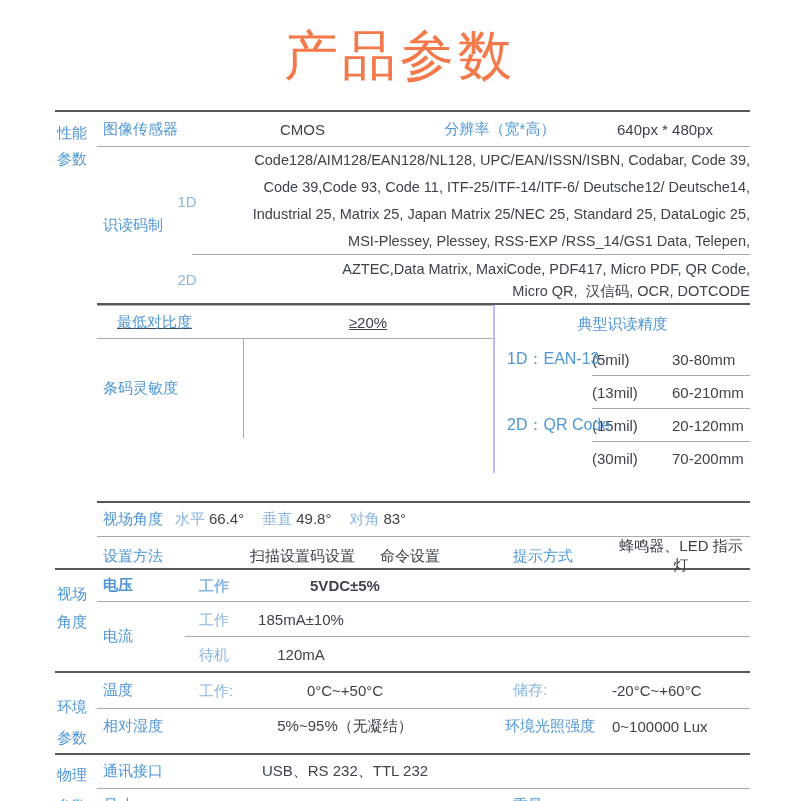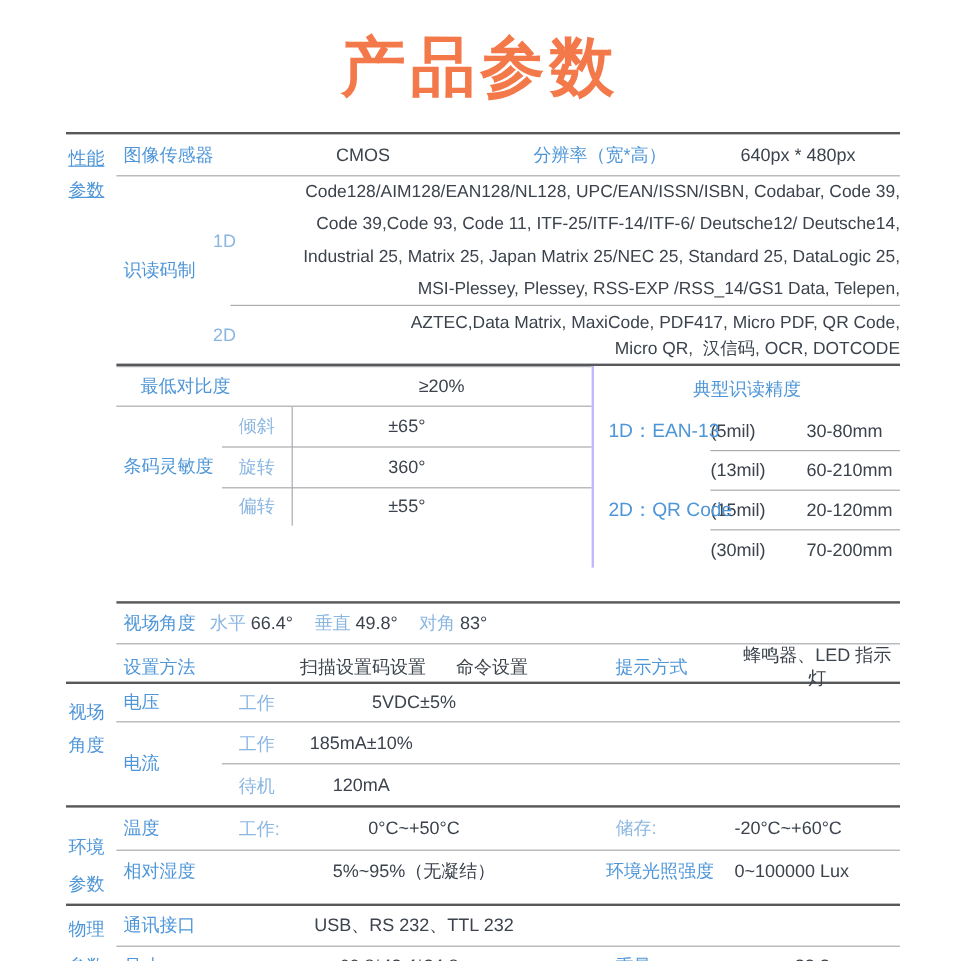--- a/index.html
+++ b/index.html
@@ -3,32 +3,32 @@
 <meta charset="utf-8">
 <style>
   * { margin:0; padding:0; box-sizing:border-box; }
   html,body { background:#ffffff; }
   .page {
     position:relative; width:800px; height:801px; background:#fff;
     font-family:"Liberation Sans", sans-serif; color:#3c434c; overflow:hidden;
   }
   .title {
     position:absolute; top:20px; left:0; width:100%;
-    text-align:center; font-size:54px; font-weight:bold;
+    text-align:center; font-size:54px; font-weight:normal;
     color:#f4794a; letter-spacing:4px;
   }
   .table {
     position:absolute; left:55px; top:110px; width:695px;
     border-top:2px solid #56585a; border-bottom:2px solid #56585a;
     font-size:15px;
   }
   .sec { display:flex; }
   .sec + .sec { border-top:2px solid #56585a; }
   .cat { flex:none; width:42px; padding-left:2px; color:#4e96d8; }
-  .cat-perf { padding-top:8px;  line-height:26px;text-decoration:underline; }
+  .cat-perf { padding-top:8px;  line-height:26px; }
   .cat-elec { padding-top:10px; line-height:28px; }
   .cat-env  { padding-top:18px;  line-height:31px; }
   .cat-phys { padding-top:4px;  line-height:31px; }
   .content { flex:1; min-width:0; }
 
   .blue  { color:#4e96d8; }
   .lblue { color:#8ab6e2; }
   .thin-top  { border-top:1px solid #a9abae; }
   .thick-top { border-top:2px solid #56585a; }
 
@@ -50,21 +50,21 @@
   .sym-row-2d .sym-lines { padding-top:3px; }
   .sym-row-2d .code-line { line-height:22px; }
 
   
   .prec { display:flex; height:170px; }
   .prec-left { flex:none; width:396px; }
   .p-row { display:grid; grid-template-columns:146px 1fr; align-items:center; }
   .p-row .lbl { padding-left:20px; }
   .p-row .c { text-align:center; }
   .p-row-1 { height:37px; }
-  .p-row-2 { height:33px; }
+  .p-row-2 { height:33px;text-decoration:underline; }
   .p-sens { height:100px; display:flex; position:relative; }
   .p-sens::before { content:""; position:absolute; left:146px; top:0; bottom:0; width:1px; background:#a9abae; }
   .sens-label { flex:none; width:88px; display:flex; align-items:center; padding-left:6px; }
   .sens-rows { flex:1; min-width:0; }
   .sens-row { height:33.33px; position:relative; display:flex; align-items:center; justify-content:center; }
   .sens-row + .sens-row { border-top:1px solid #a9abae; }
   .sens-sub { position:absolute; left:14px; }
   .prec-right { flex:1; min-width:0; border-left:2px solid #c4b5fd; }
   .t-head { height:38px; display:flex; align-items:center; justify-content:center; }
   .t-row { height:33px; display:flex; align-items:center; position:relative; }
@@ -85,21 +85,21 @@
   .grid4 .v1 { position:relative; text-align:center; }
   .grid4 .sub { position:absolute; left:14px; }
   .grid4 .l2 { padding-left:8px; }
   .grid4 .v2c { text-align:center; }
   .grid4 .v2l { text-align:left; }
 
   .setup { height:32px; }
   .setup .gap { display:inline-block; width:25px; }
 
   
-  .e-row1 { height:31px; }
+  .e-row1 { height:31px;font-weight:bold; }
   .e-cur { display:flex; }
   .cur-label { flex:none; width:88px; display:flex; align-items:center; padding-left:6px; }
   .cur-rows { flex:1; min-width:0; }
   .cur-row { height:34px; display:flex; align-items:center; }
   .cur-row + .cur-row { height:35px; border-top:1px solid #a9abae; }
   .cur-row .v1 { position:relative; width:232px; text-align:center; }
   .cur-row .sub { position:absolute; left:14px; }
 
   .env-row, .phy-row { height:35px; }
   .phy-row { height:33px; }
@@ -146,34 +146,20 @@
         </div>
 
         <div class="prec thick-top">
           <div class="prec-left">
             <div class="p-row p-row-2 thin-top">
               <span class="lbl blue">最低对比度</span>
               <span class="c">≥20%</span>
             </div>
             <div class="p-sens thin-top">
               <div class="sens-label blue">条码灵敏度</div>
-              <div class="sens-rows">
-                <div class="sens-row">
-                  <span class="sens-sub lblue">倾斜</span>
-                  <span>±65°</span>
-                </div>
-                <div class="sens-row">
-                  <span class="sens-sub lblue">旋转</span>
-                  <span>360°</span>
-                </div>
-                <div class="sens-row">
-                  <span class="sens-sub lblue">偏转</span>
-                  <span>±55°</span>
-                </div>
-              </div>
             </div>
           </div>
           <div class="prec-right">
             <div class="t-head blue">典型识读精度</div>
             <div class="t-row">
               <span class="t-code blue">1D：EAN-13</span>
               <span class="t-mil">(5mil)</span>
               <span class="t-dist">30-80mm</span>
             </div>
             <div class="t-row">

